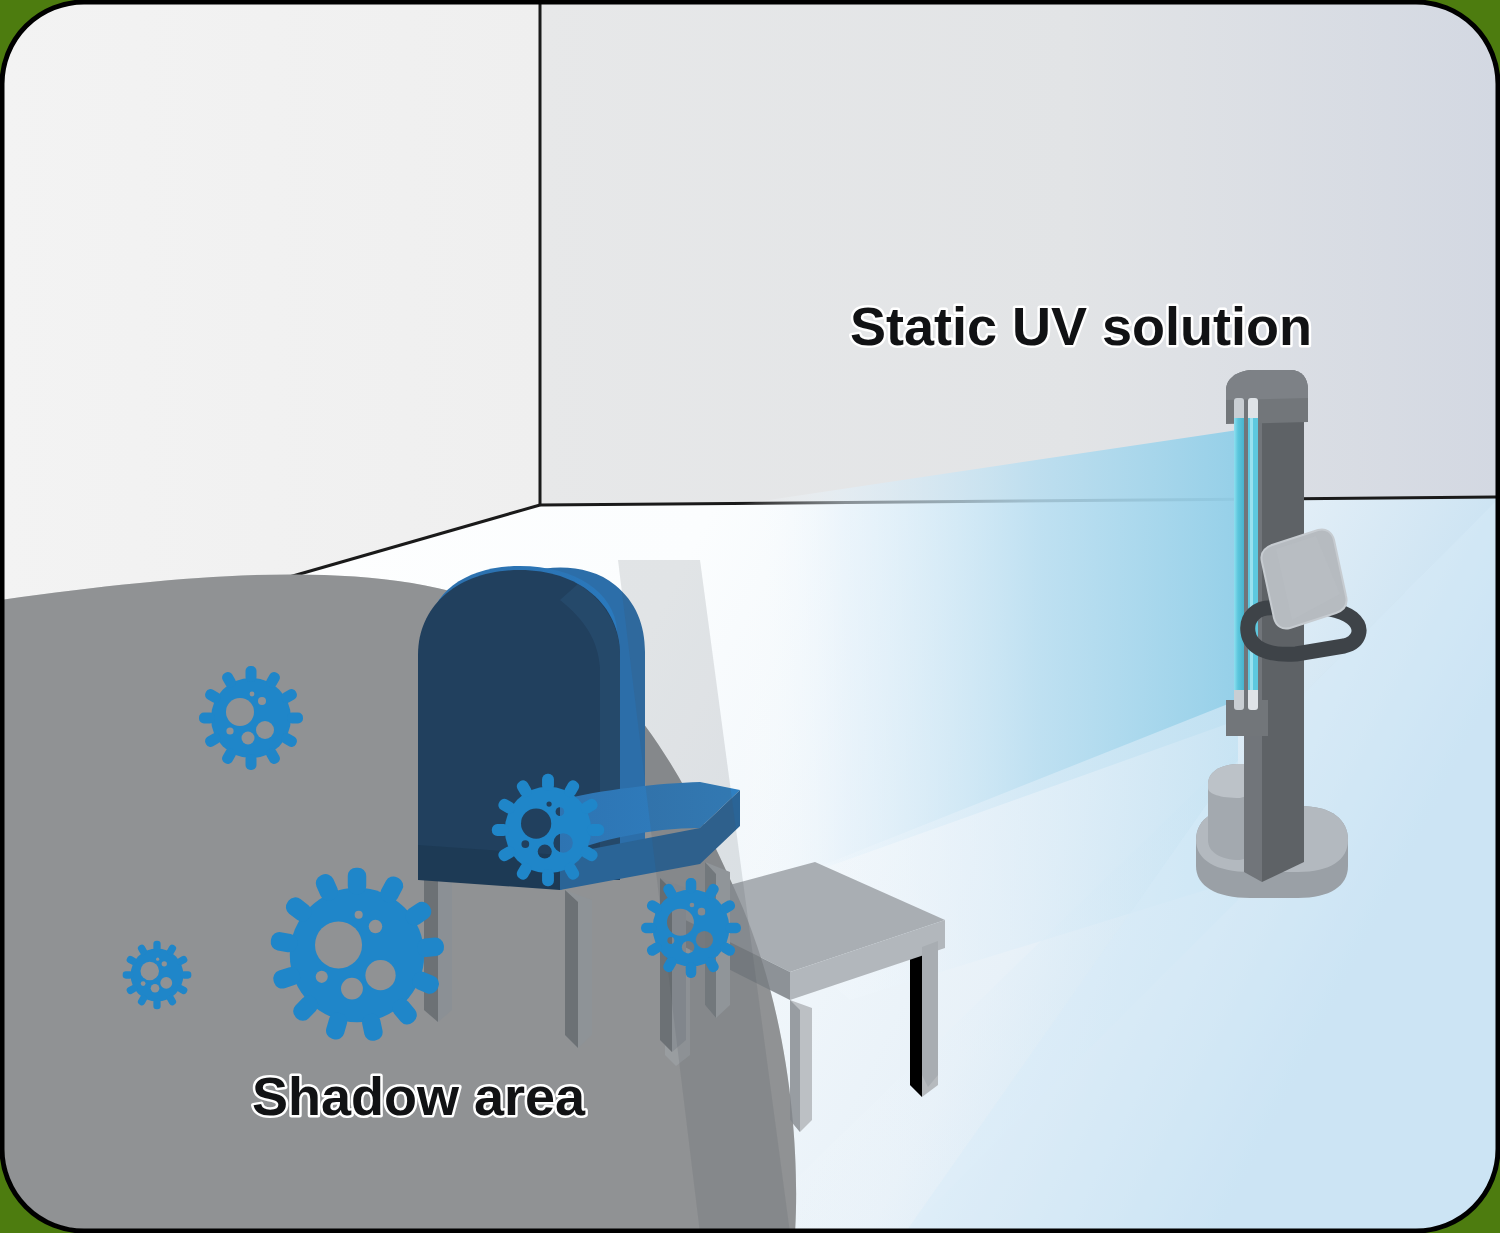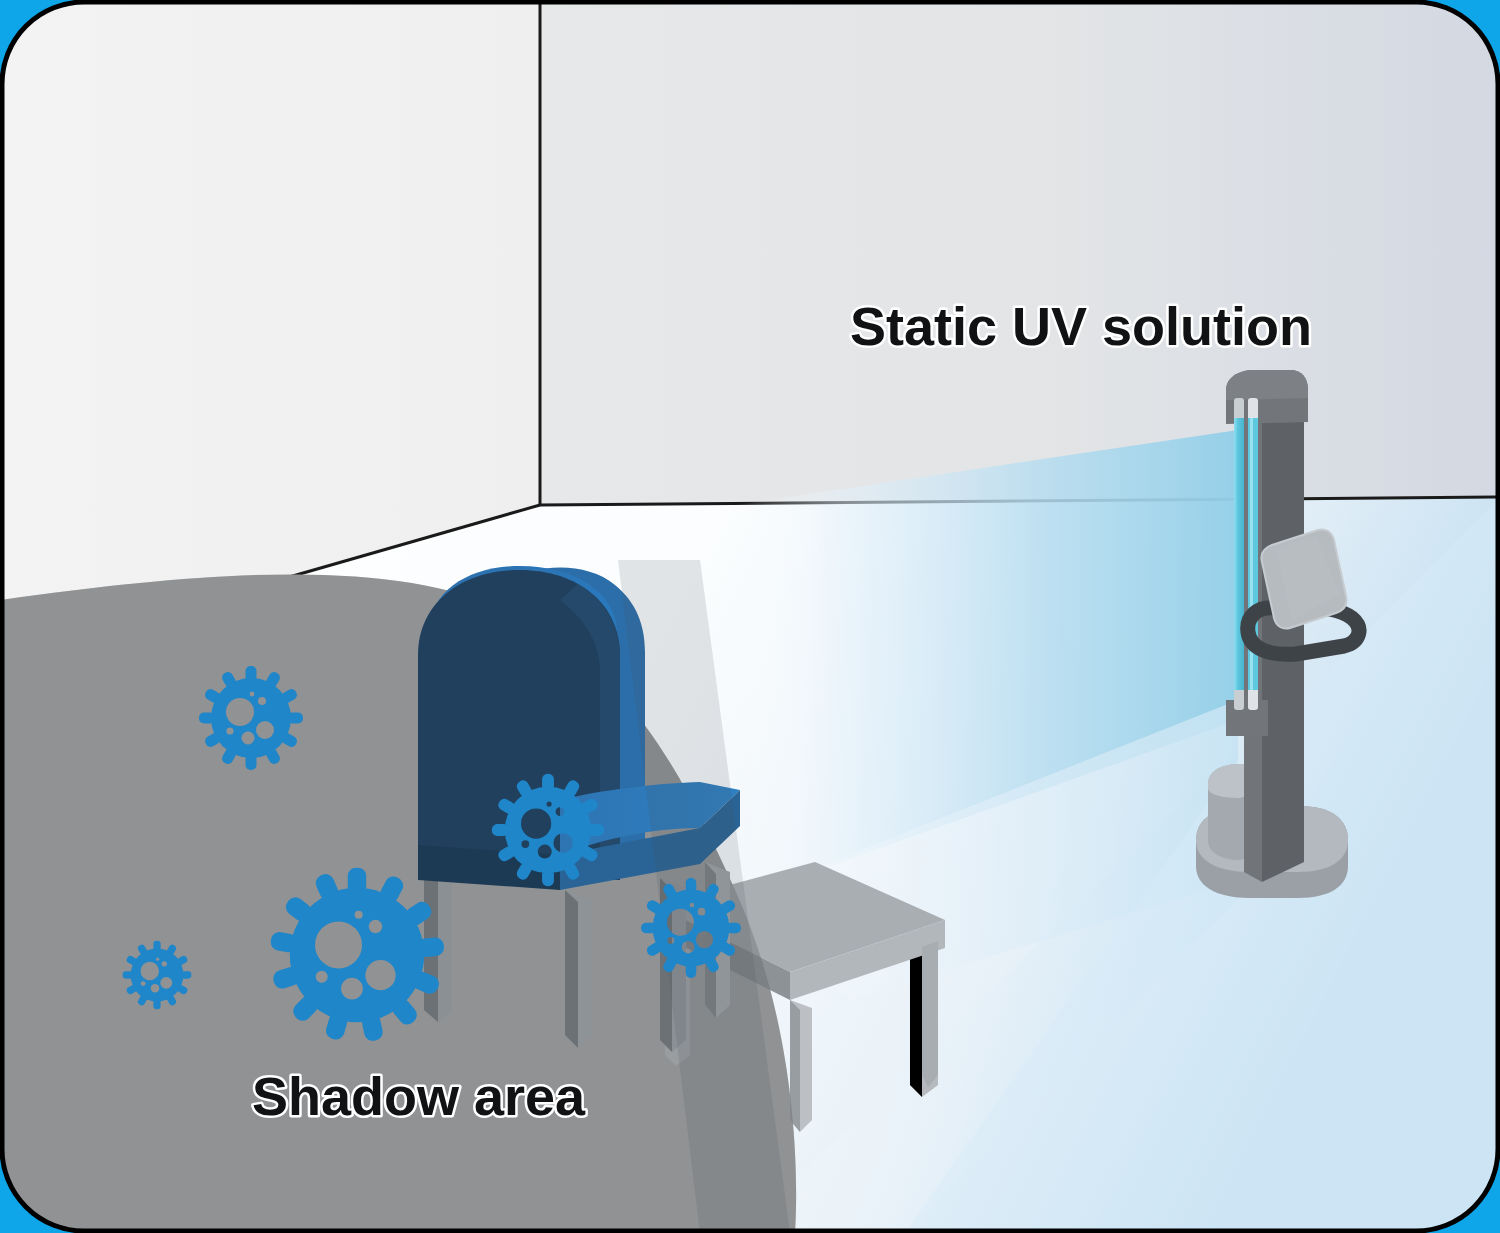--- a/index.html
+++ b/index.html
@@ -2,21 +2,21 @@
 <html><head>
 <meta charset="utf-8">
 <style>
   html,body{margin:0;padding:0;background:#ffffff;}
   body{font-family:"Liberation Sans", sans-serif;}
   #scene{
     position:relative;
     width:1500px;
     height:1233px;
     overflow:hidden;
-    background:#0ea5e9;
+    background:#4d7c0f;
   }
   #scene svg{display:block;width:1500px;height:1233px;}
   .label{
     font-family:"Liberation Sans", sans-serif;
     font-weight:bold;
     fill:#111214;
     stroke:#ffffff;
     stroke-width:5px;
     paint-order:stroke fill;
     stroke-linejoin:round;

